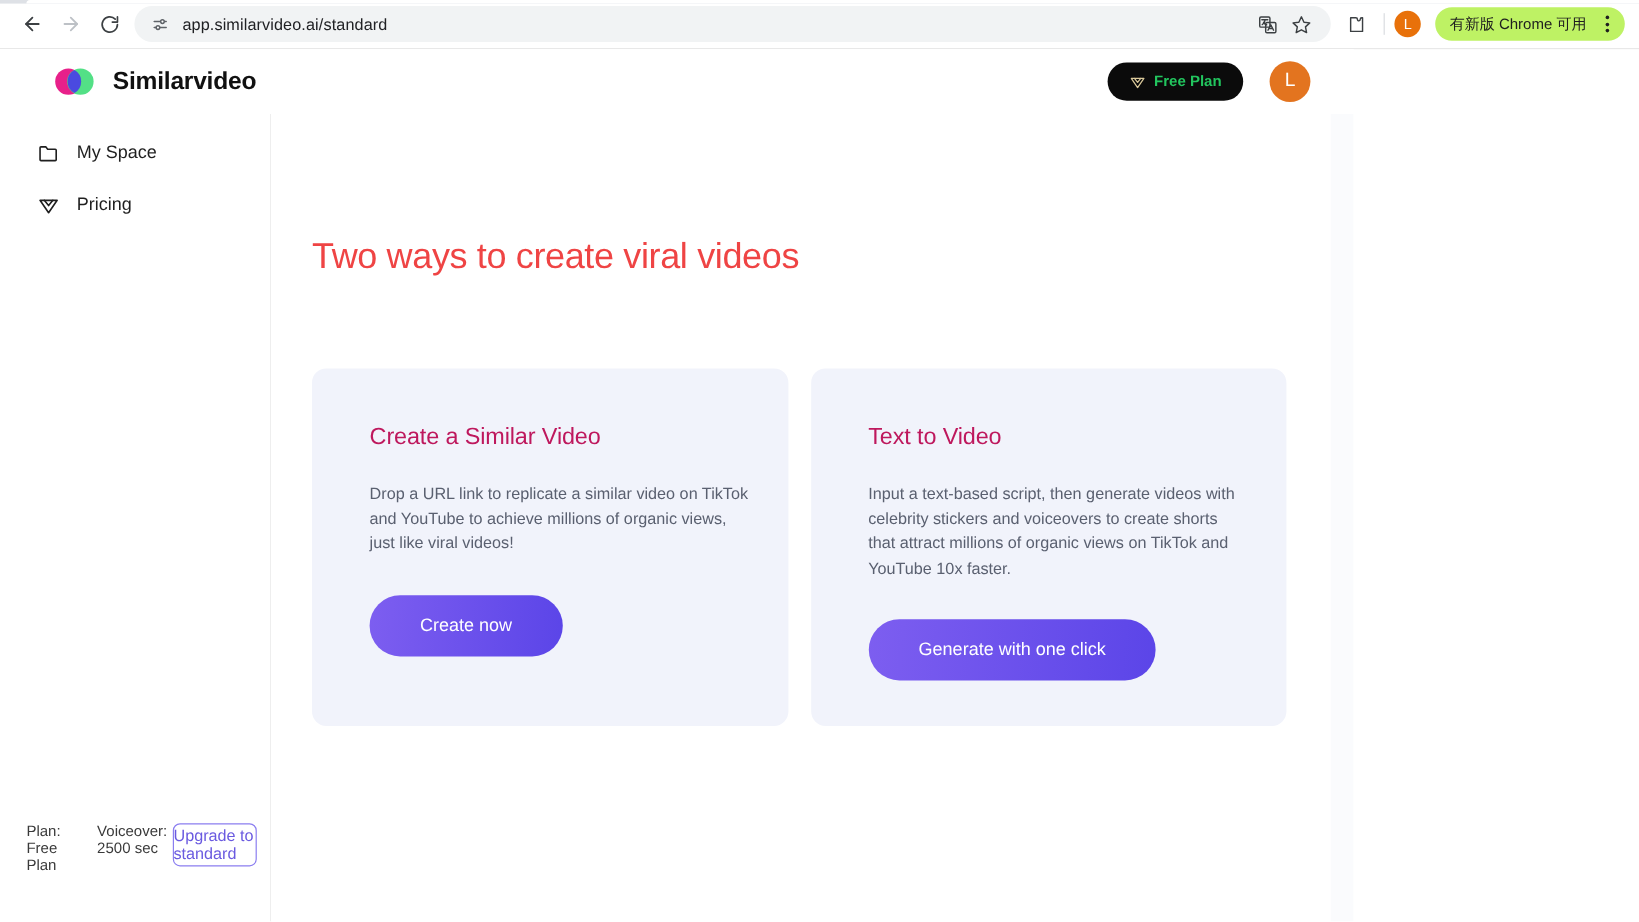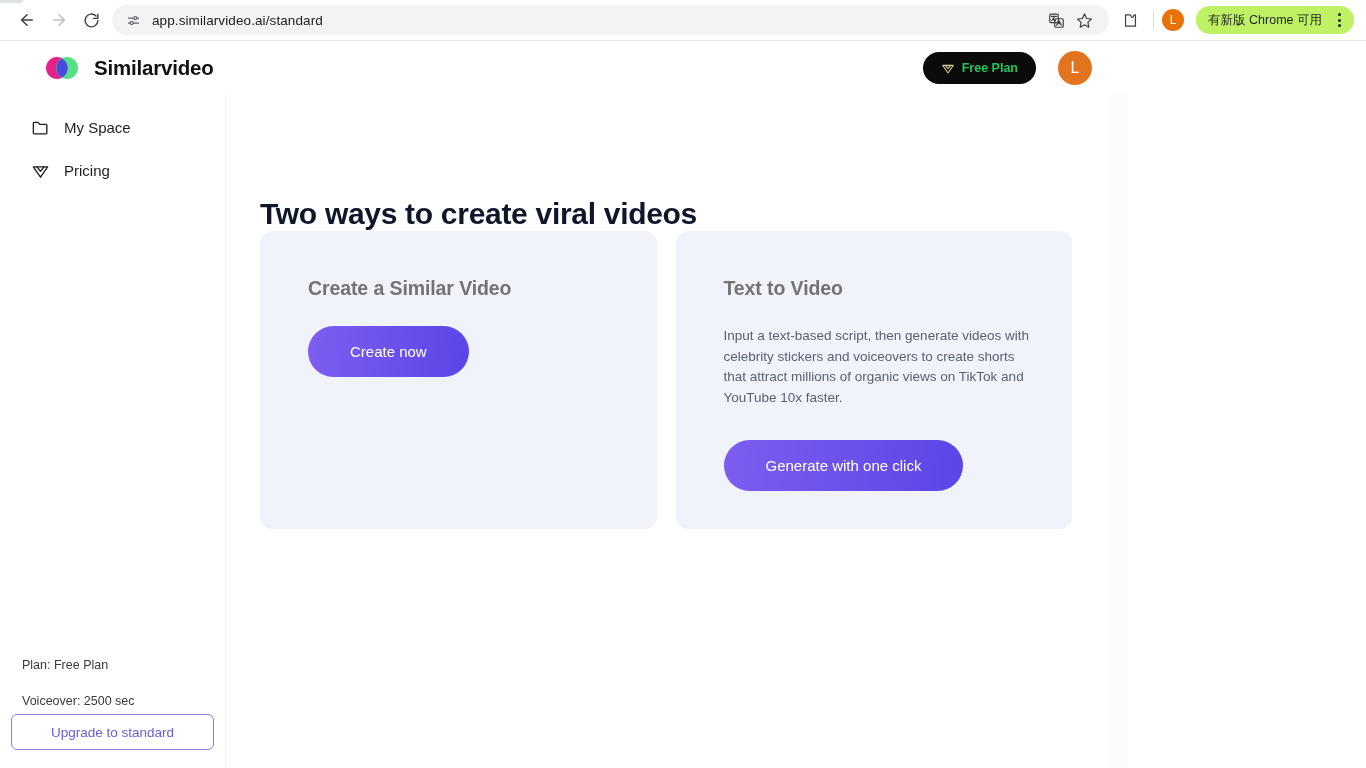--- a/index.html
+++ b/index.html
@@ -198,21 +198,21 @@
     color: #1f1f1f;
   }
   .nav-item.active { background: #efeff0; }
   .nav-item-label { font-size: 15px; color: #1f1f1f; }
   .nav-item svg { display: block; flex-shrink: 0; }
 
   .sidebar-footer {
     margin-top: auto;
     padding: 0 11px 18px 11px;
     display: flex;
-    flex-direction: column;
+    flex-direction: row;
   }
   .plan-line {
     font-size: 12.5px;
     color: #3a3a3a;
     padding-left: 11px;
     margin-bottom: 22px;
   }
   .plan-line.second { margin-bottom: 6px; }
   .upgrade-btn {
     height: 36px;
@@ -230,36 +230,37 @@
   .main {
     flex: 1;
     min-width: 0;
     position: relative;
     background: #ffffff;
     overflow: hidden;
   }
   .main-inner { padding: 102px 0 0 34px; }
   .page-title {
     font-size: 30px;
-    font-weight: bold;
-    color: #0f172a;
+    font-weight: normal;
+    color: #ef4444;
     letter-spacing: -0.3px;
+    margin-bottom: 76px;
   }
   .cards { display: flex; gap: 19px; padding-right: 56px; }
   .card {
     flex: 1;
     background: #f1f3fb;
     border-radius: 12px;
     padding: 46px 32px 38px 48px;
     min-width: 0;
   }
   .card-title {
     font-size: 19.5px;
-    font-weight: bold;
-    color: #737373;
+    font-weight: normal;
+    color: #be185d;
     margin-bottom: 26px;
     letter-spacing: -0.1px;
   }
   .card-desc {
     font-size: 13.5px;
     line-height: 20.5px;
     color: #5a6070;
     margin-bottom: 32px;
     max-width: 430px;
   }
@@ -420,20 +421,21 @@
     </div>
 
     <div class="main">
       <div class="main-inner">
         <h1 class="page-title">Two ways to create viral videos</h1>
 
         <div class="cards">
 
           <div class="card">
             <div class="card-title">Create a Similar Video</div>
+            <div class="card-desc">Drop a URL link to replicate a similar video on TikTok and YouTube to achieve millions of organic views, just like viral videos!</div>
             <div class="cta-btn">Create now</div>
           </div>
 
           <div class="card second">
             <div class="card-title">Text to Video</div>
             <div class="card-desc">Input a text-based script, then generate videos with celebrity stickers and voiceovers to create shorts that attract millions of organic views on TikTok and YouTube 10x faster.</div>
             <div class="cta-btn">Generate with one click</div>
           </div>
 
         </div>

